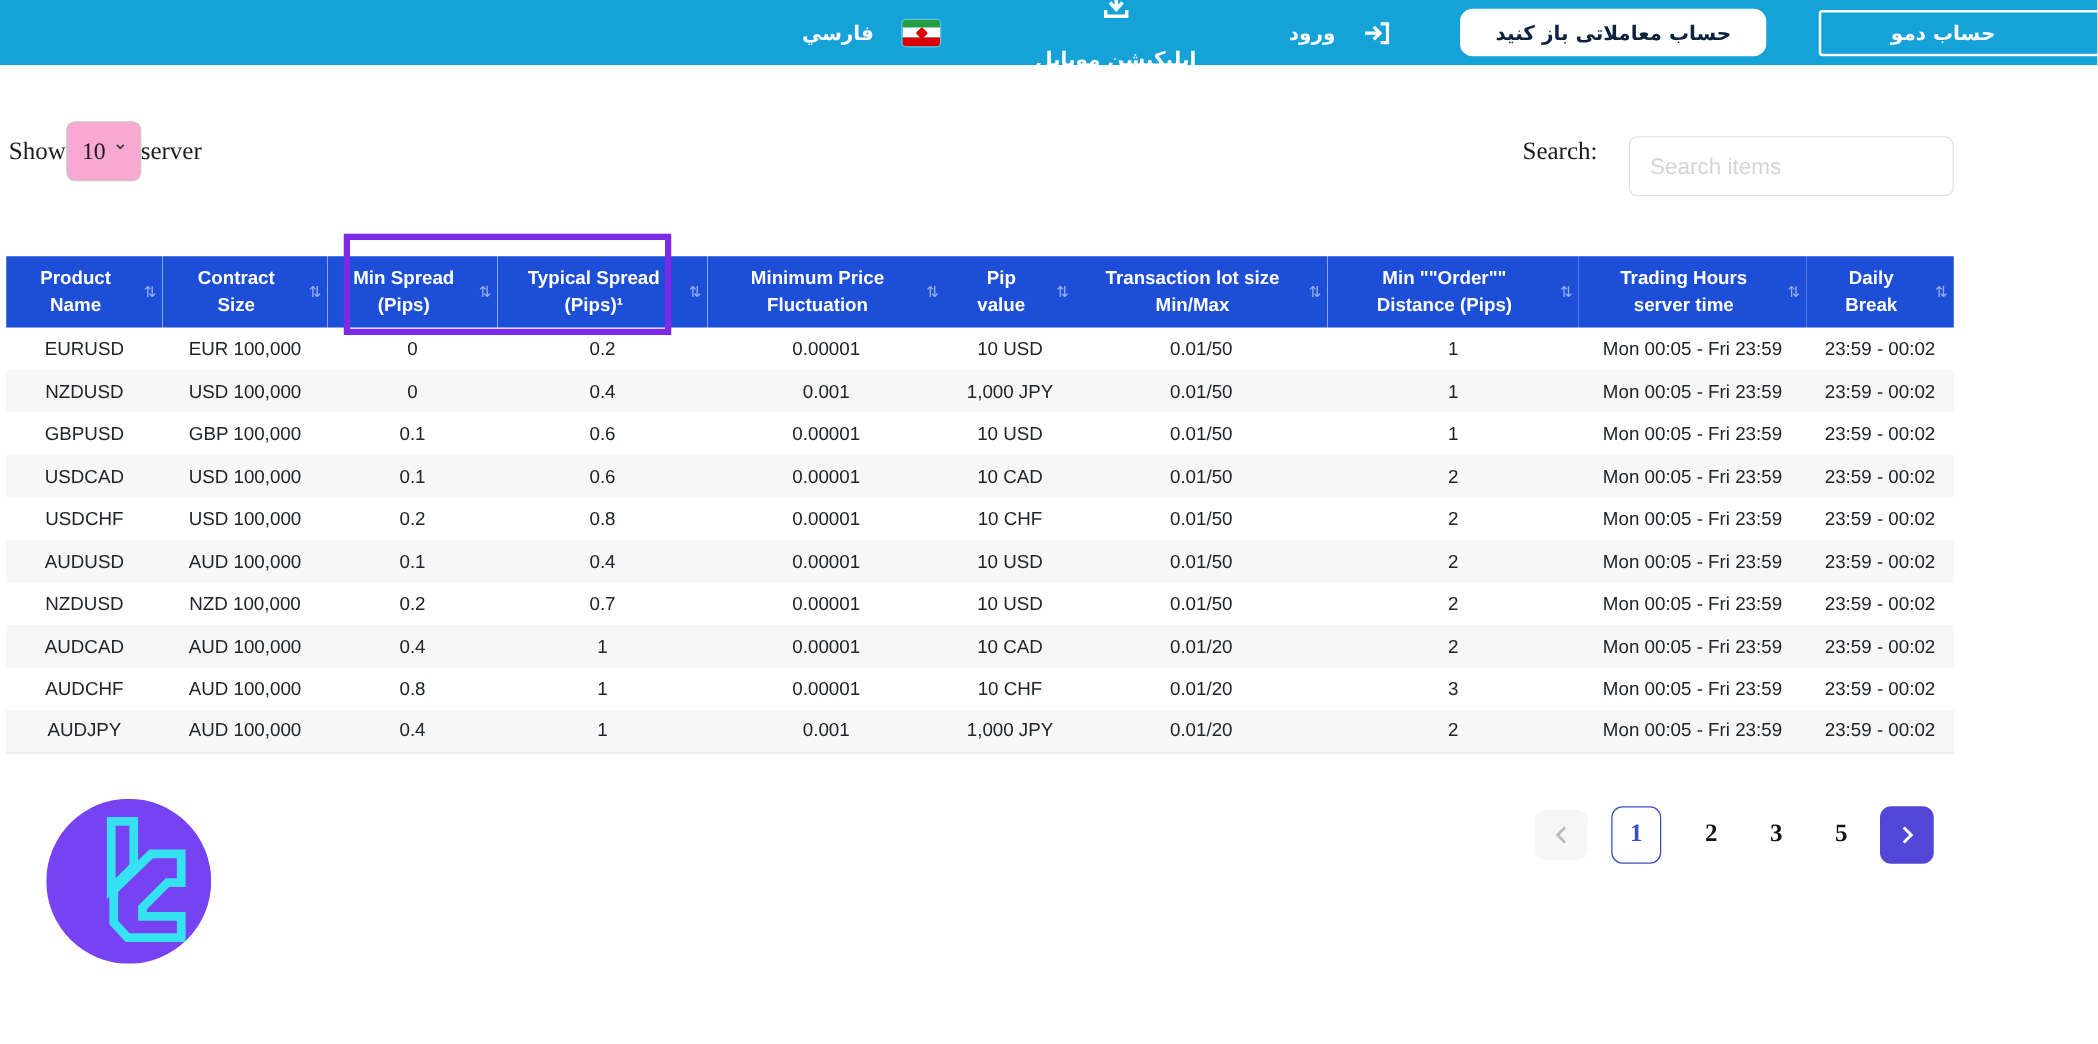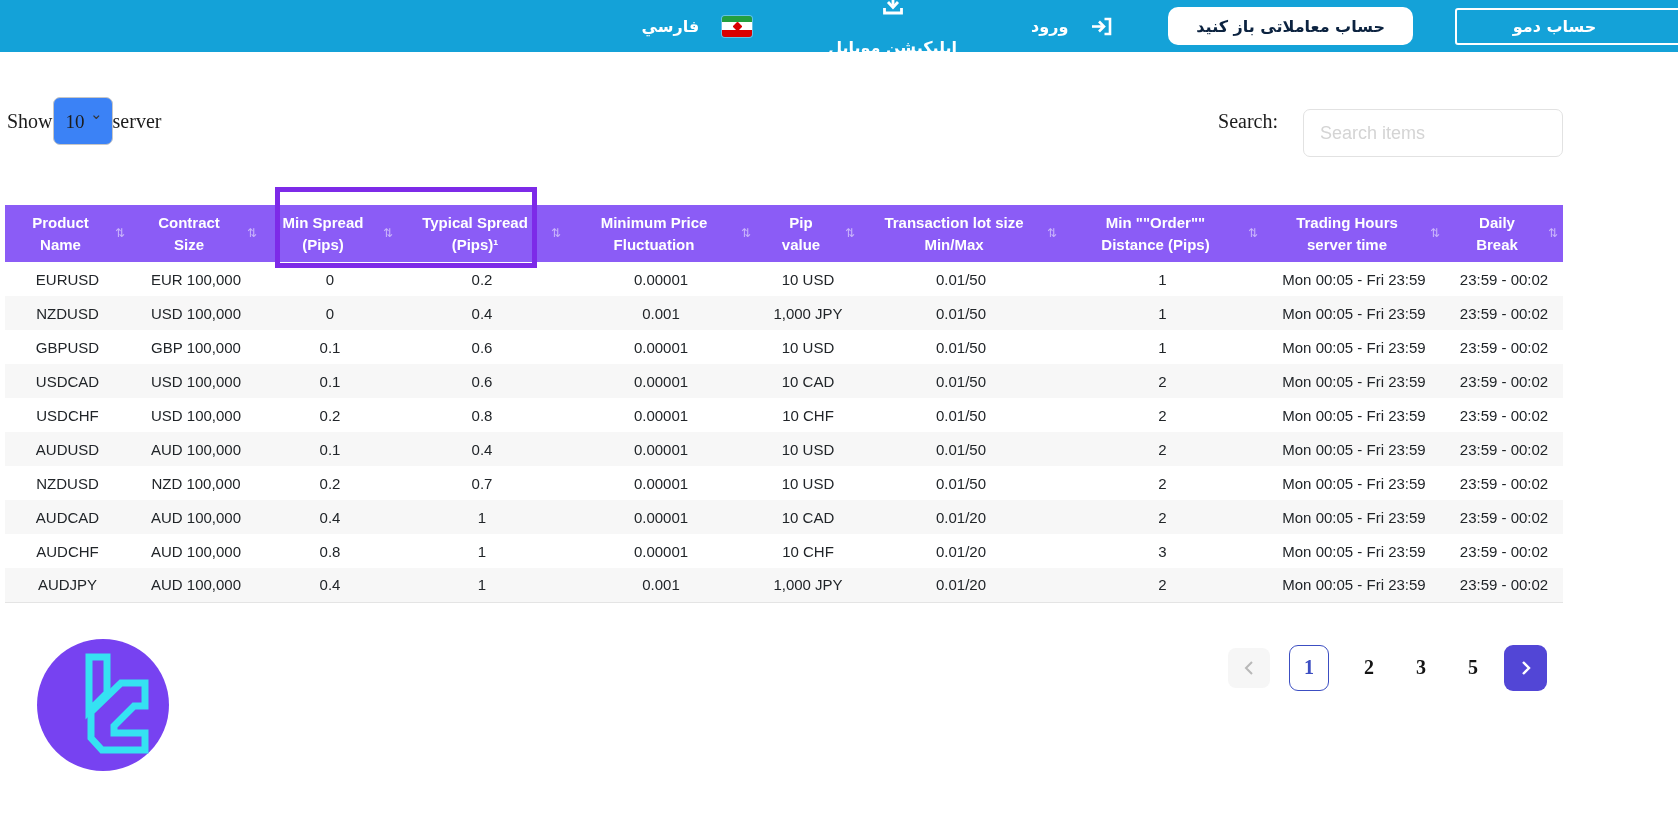--- a/index.html
+++ b/index.html
@@ -63,41 +63,41 @@
     font-family:"Liberation Serif", serif; font-size:20px; color:#1c1c1c;
     padding-left:2px;
   }
   .select-shell { position:relative; display:inline-block; }
   .select-shell::after {
     content:"\2304"; position:absolute; right:10px; top:8px;
     font-size:15px; color:#333; pointer-events:none; font-family:"DejaVu Sans",sans-serif;
   }
   .entries-select {
     width:60px; height:48px;
-    border:1px solid #c6c6c6; border-radius:7px; background:#3b82f6;
+    border:1px solid #c6c6c6; border-radius:7px; background:#f9a8d4;
     font-family:"Liberation Serif", serif; font-size:19px; color:#1c1c1c;
     padding:0 24px 0 12px; appearance:none; -webkit-appearance:none; cursor:pointer;
   }
   .search-wrap {
     display:flex; align-items:center; gap:25px;
     font-family:"Liberation Serif", serif; font-size:20px; color:#1c1c1c;
   }
   .search-input {
     width:260px; height:48px;
     border:1px solid #e2e2e2; border-radius:7px;
     font-family:"Liberation Sans", sans-serif; font-size:18px; color:#333;
     padding:0 16px; outline:none;margin-top:24px;
   }
   .search-input::placeholder { color:#d4d4d4; }
 
   
   .table-wrap { position:relative; margin-top:48px; }
   table { border-collapse:collapse; width:1558px; table-layout:fixed; }
   thead th {
-    background:#8b5cf6; color:#ffffff;
+    background:#1d4ed8; color:#ffffff;
     font-size:15px; font-weight:bold; line-height:1.45;
     height:57px; text-align:center; vertical-align:middle;
     position:relative; padding:0 16px 0 2px;
   }
   thead th .sort {
     position:absolute; right:5px; top:50%; transform:translateY(-50%);
     color:rgba(255,255,255,0.55); font-size:12px; font-weight:normal;
     font-family:"DejaVu Sans", sans-serif;
   }
   tbody td {

